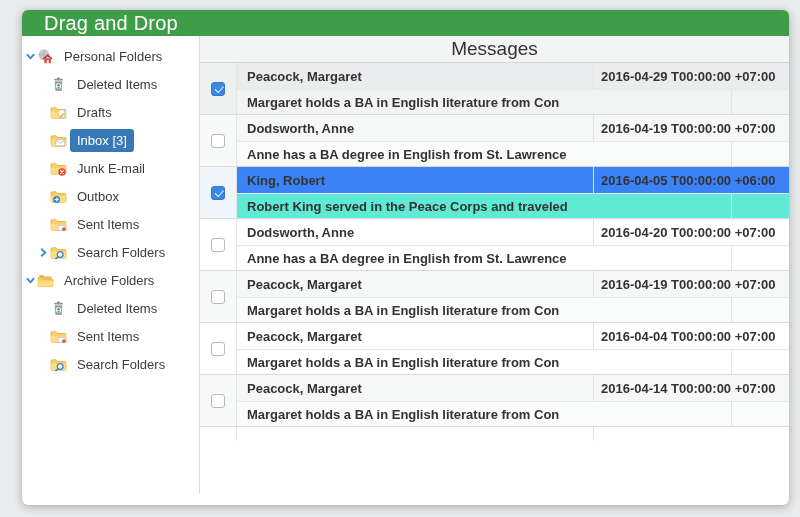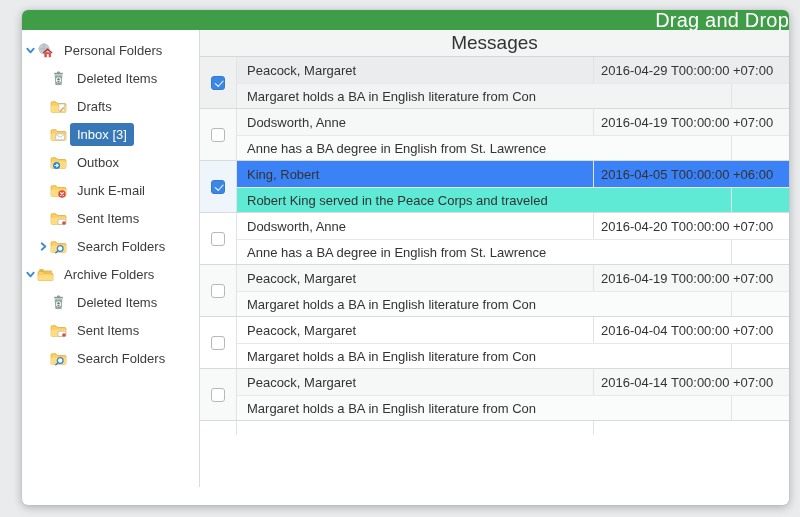--- a/index.html
+++ b/index.html
@@ -10,23 +10,22 @@
     position:relative;
     overflow:hidden;
     color:#333;
   }
   .card {
     position:absolute; left:22px; top:10px; width:767px; height:495px;
     background:#fff; border-radius:6px; overflow:hidden;
     box-shadow:0 2px 10px rgba(0,0,0,.28), 0 0 1px rgba(0,0,0,.2);
   }
   .panel-header {
-    height:20px; background:#409d47; display:flex; align-items:center;
+    height:26px; background:#409d47; display:flex; align-items:center;
     padding-left:22px;
-    justify-content:flex-end;
   }
   .panel-title { color:#fff; font-size:20px; letter-spacing:.2px; }
   .content { display:flex; height:457px; }
 
   
   .sidebar {
     width:178px; background:#fff; border-right:1px solid #d8dadb;
     padding-top:6px; overflow:hidden; flex:none;
   }
   .tree-item {
@@ -47,21 +46,21 @@
   .grid-header {
     height:27px; flex:none; background:#f3f4f4; border-bottom:1px solid #d4d6d7;
     display:flex; align-items:center; justify-content:center;
     font-size:19px; color:#333;
   }
   .msg-block { display:flex; height:52px; flex:none; border-bottom:1px solid #d8dadb; background:#fff; }
   .cb-cell {
     flex:none; width:37px; border-right:1px solid #e2e3e4;
     display:flex; align-items:center; justify-content:center;
   }
-  .msg-main { flex:1; display:flex; flex-direction:column; min-width:0; }
+  .msg-main { flex:1; display:flex; flex-direction:column; min-width:0;font-weight:bold; }
   .msg-top { height:26px; display:flex; align-items:center; }
   .msg-bottom { height:25px; display:flex; align-items:center; border-top:1px solid #e7e8e9; }
   .sender { width:356px; flex:none; padding-left:10px; font-size:13px; overflow:hidden; white-space:nowrap; }
   .date { flex:1; border-left:1px solid #e2e3e4; padding-left:7px; font-size:13px; align-self:stretch; display:flex; align-items:center; white-space:nowrap; }
   .preview { width:494px; flex:none; padding-left:10px; font-size:13px; overflow:hidden; white-space:nowrap; }
   .tail-cell { flex:1; border-left:1px solid #e2e3e4; align-self:stretch; }
 
   .hl-focus .msg-top, .hl-focus .date { background:#ebeced; }
   .hl-focus .msg-bottom { background:#f2f3f3; }
   .hl-focus .cb-cell { background:#eff0f0; }
@@ -155,38 +154,38 @@
           </span>
     <span class="tree-label selected">Inbox [3]</span>
   </div>
         <div class="tree-item">
     <span class="indent" style="width: 13px;"></span>
     <span class="expander"></span>
     <span class="tree-icon">
             <svg viewBox="0 0 16 16">
     <path d="M1 4.4c0-.5.4-.9 1-.9h3.6l1.6 1.7H14c.6 0 1 .4 1 1v6.2c0 .6-.4 1-1 1H2c-.6 0-1-.4-1-1z" fill="#fccf5f" stroke="#d8a83e" stroke-width=".7"></path>
     <path d="M1 7.2h14v5.2c0 .6-.4 1-1 1H2c-.6 0-1-.4-1-1z" fill="#fddc82"></path>
+    <circle cx="11.3" cy="11.3" r="3.5" fill="#e04b3f"></circle>
+    <path d="M10 10l2.6 2.6M12.6 10L10 12.6" stroke="#fff" stroke-width="1.1" stroke-linecap="round"></path>
+  </svg>
+          </span>
+    <span class="tree-label">Junk E-mail</span>
+  </div>
+        <div class="tree-item">
+    <span class="indent" style="width: 13px;"></span>
+    <span class="expander"></span>
+    <span class="tree-icon">
+            <svg viewBox="0 0 16 16">
+    <path d="M1 4.4c0-.5.4-.9 1-.9h3.6l1.6 1.7H14c.6 0 1 .4 1 1v6.2c0 .6-.4 1-1 1H2c-.6 0-1-.4-1-1z" fill="#fccf5f" stroke="#d8a83e" stroke-width=".7"></path>
+    <path d="M1 7.2h14v5.2c0 .6-.4 1-1 1H2c-.6 0-1-.4-1-1z" fill="#fddc82"></path>
     <circle cx="6.2" cy="10.8" r="3.3" fill="#2f86d6"></circle>
     <path d="M4.6 10.8h2.6M6.2 9.4l1.6 1.4-1.6 1.4" fill="none" stroke="#fff" stroke-width="1" stroke-linecap="round" stroke-linejoin="round"></path>
   </svg>
           </span>
     <span class="tree-label">Outbox</span>
-  </div>
-        <div class="tree-item">
-    <span class="indent" style="width: 13px;"></span>
-    <span class="expander"></span>
-    <span class="tree-icon">
-            <svg viewBox="0 0 16 16">
-    <path d="M1 4.4c0-.5.4-.9 1-.9h3.6l1.6 1.7H14c.6 0 1 .4 1 1v6.2c0 .6-.4 1-1 1H2c-.6 0-1-.4-1-1z" fill="#fccf5f" stroke="#d8a83e" stroke-width=".7"></path>
-    <path d="M1 7.2h14v5.2c0 .6-.4 1-1 1H2c-.6 0-1-.4-1-1z" fill="#fddc82"></path>
-    <circle cx="11.3" cy="11.3" r="3.5" fill="#e04b3f"></circle>
-    <path d="M10 10l2.6 2.6M12.6 10L10 12.6" stroke="#fff" stroke-width="1.1" stroke-linecap="round"></path>
-  </svg>
-          </span>
-    <span class="tree-label">Junk E-mail</span>
   </div>
         <div class="tree-item">
     <span class="indent" style="width: 13px;"></span>
     <span class="expander"></span>
     <span class="tree-icon">
             <svg viewBox="0 0 16 16">
     <path d="M1 4.4c0-.5.4-.9 1-.9h3.6l1.6 1.7H14c.6 0 1 .4 1 1v6.2c0 .6-.4 1-1 1H2c-.6 0-1-.4-1-1z" fill="#fccf5f" stroke="#d8a83e" stroke-width=".7"></path>
     <path d="M1 7.2h14v5.2c0 .6-.4 1-1 1H2c-.6 0-1-.4-1-1z" fill="#fddc82"></path>
     <rect x="7.6" y="8.8" width="7" height="4.9" rx=".6" fill="#fff" stroke="#aeb2b6" stroke-width=".6"></rect>
     <circle cx="13.1" cy="12.2" r="1.7" fill="#e04b3f"></circle>

